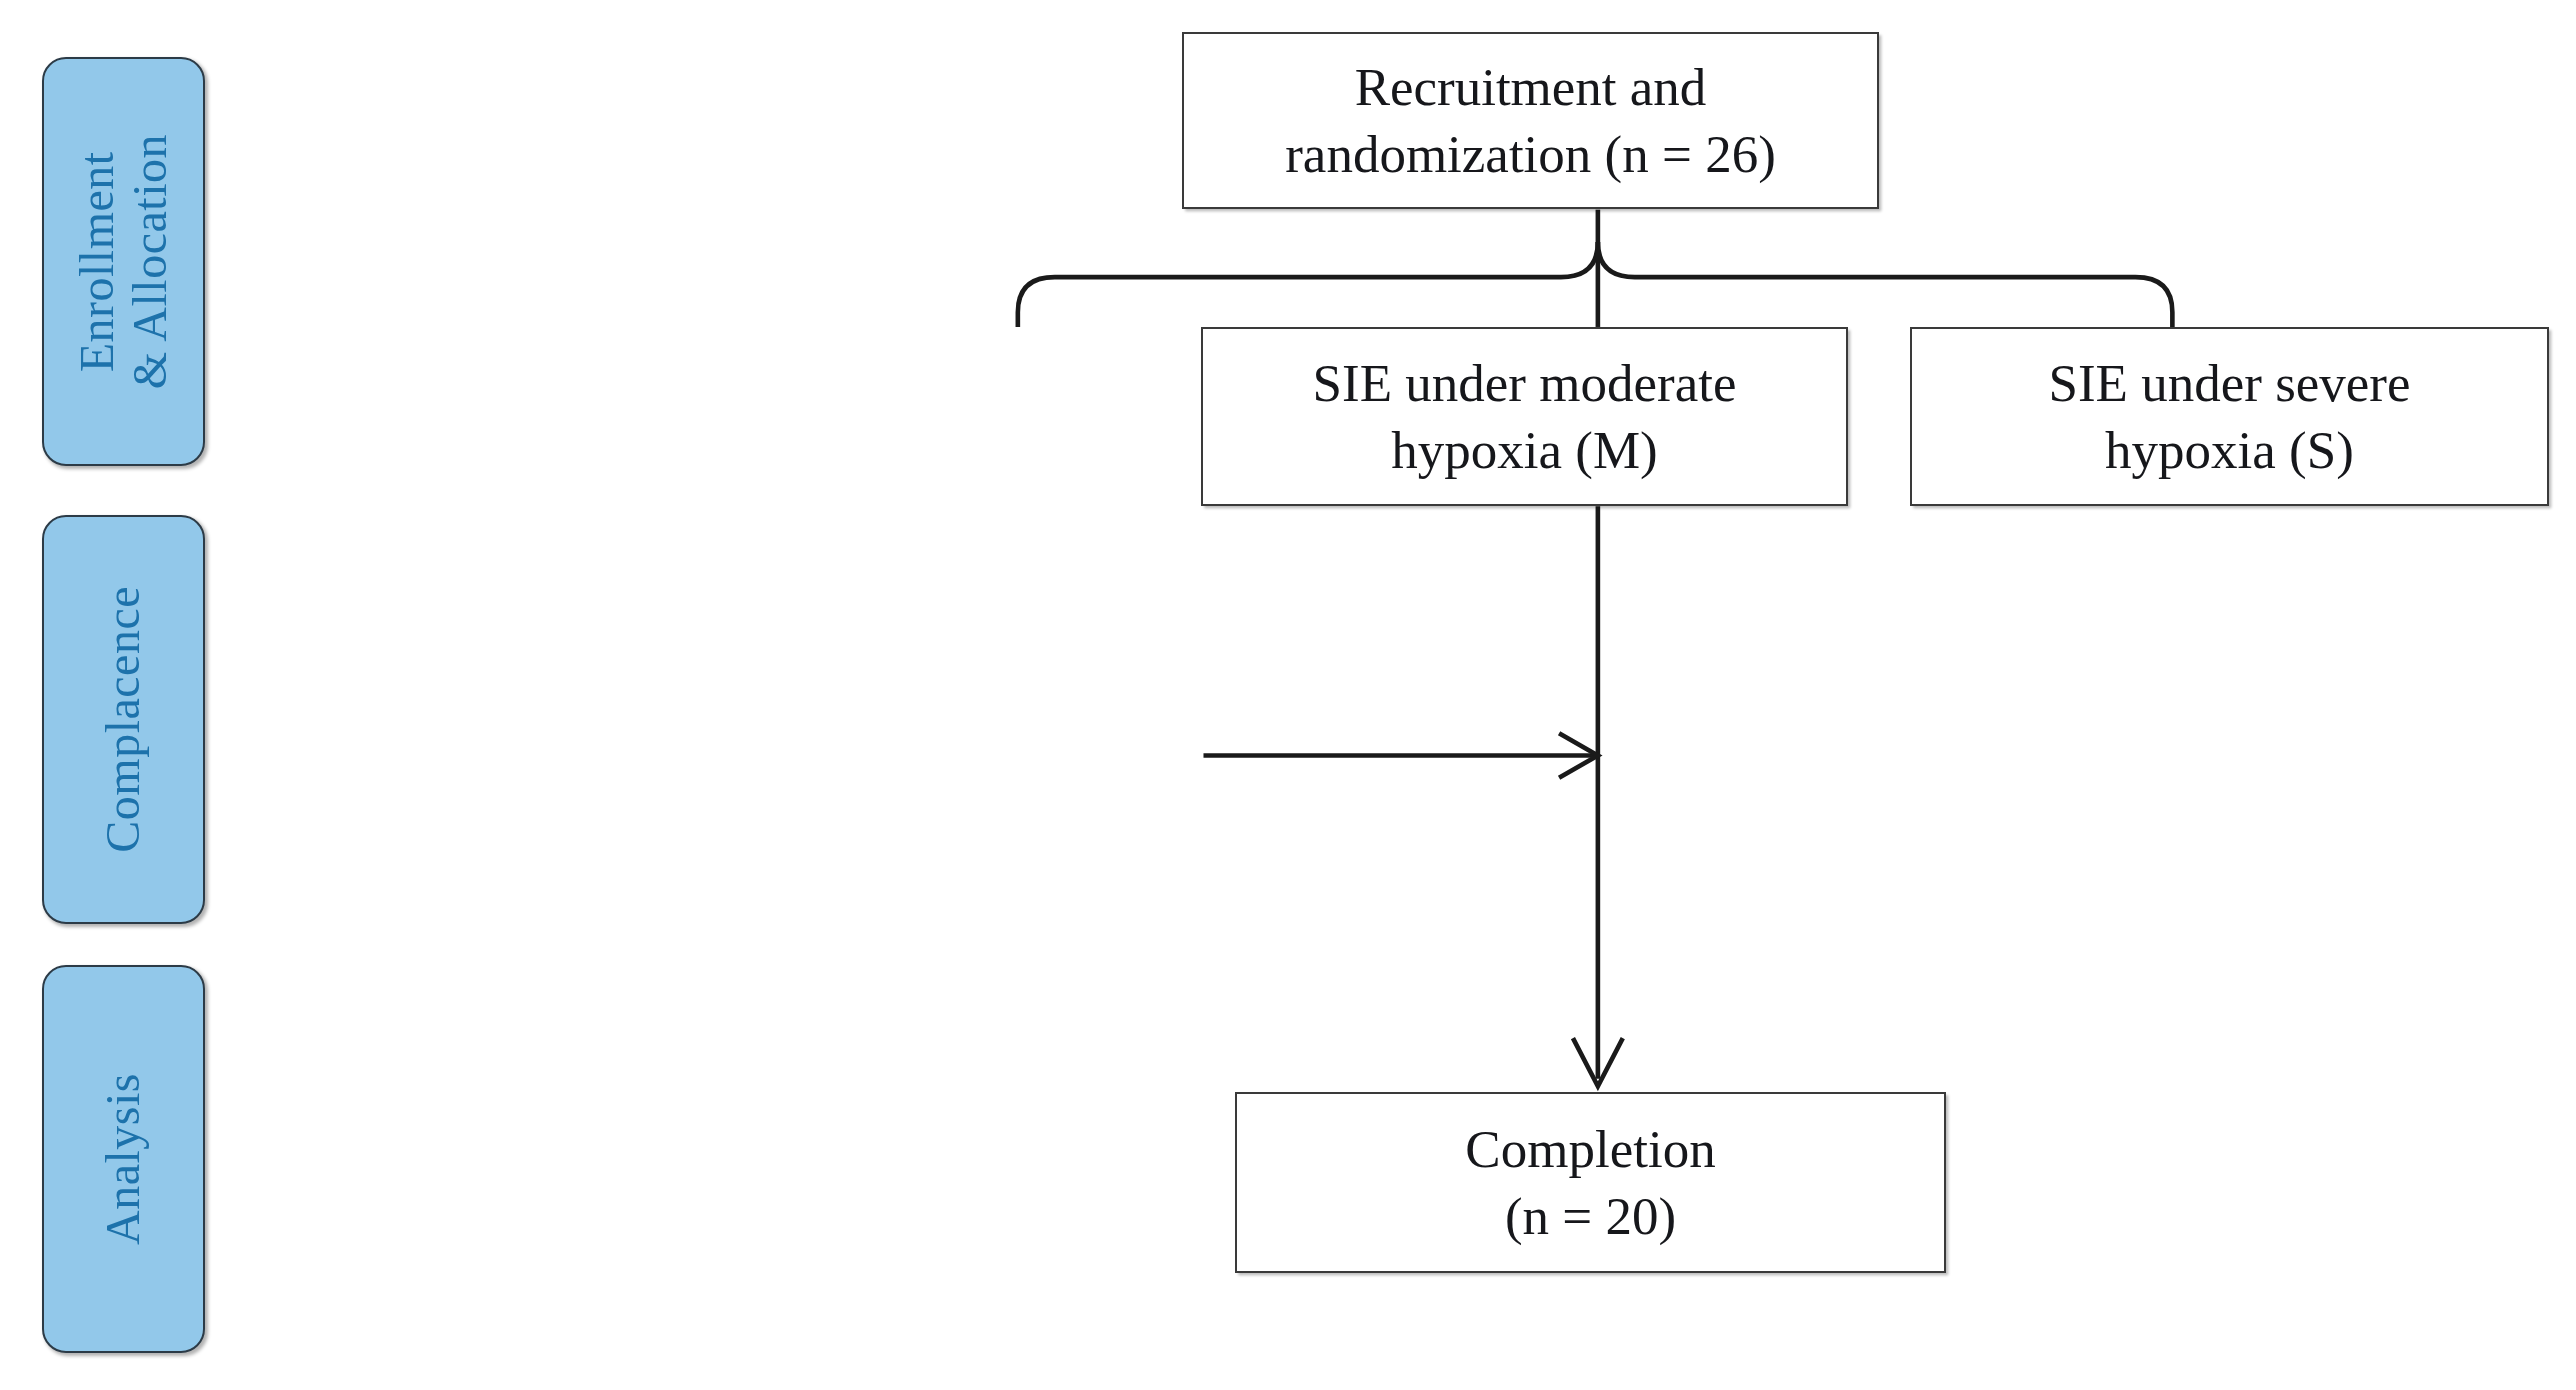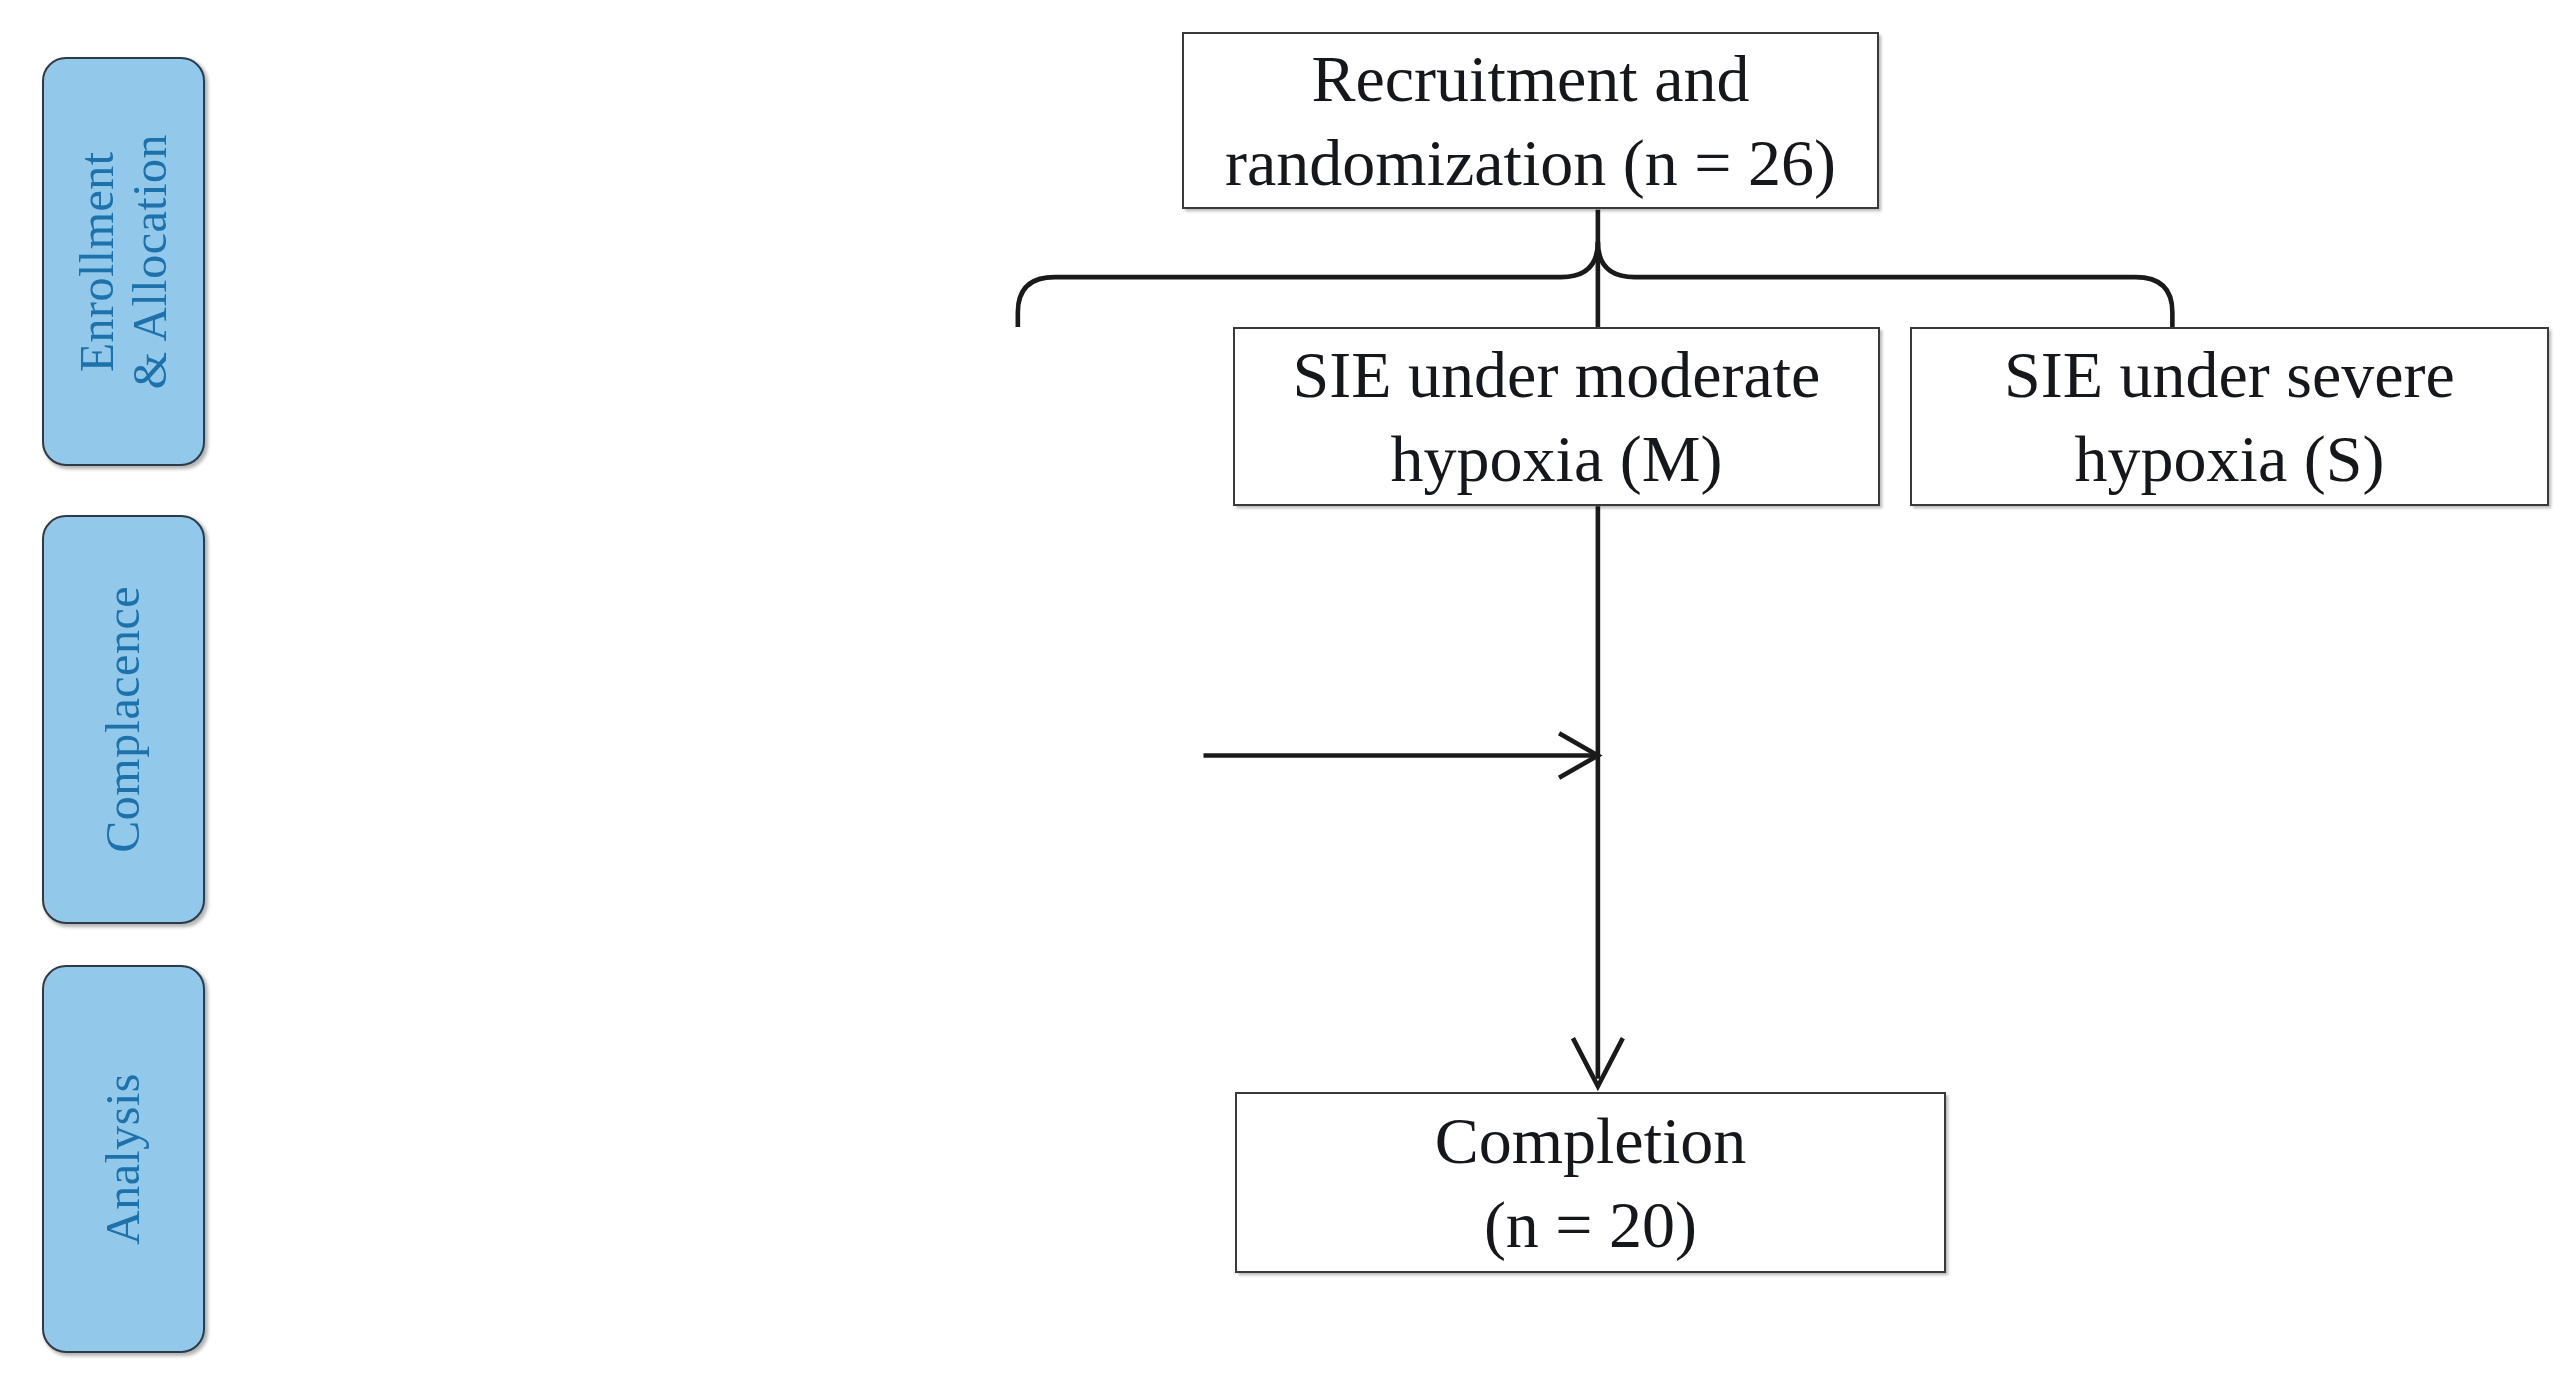--- a/index.html
+++ b/index.html
@@ -54,21 +54,21 @@
     box-sizing: border-box;
     background: #ffffff;
     border: 2.8px solid #3a3a3a;
     box-shadow: 2.8px 2.8px 2.8px rgba(0,0,0,0.28);
     display: flex;
     align-items: center;
     justify-content: center;
   }
   .flow-box .box-text {
     color: #16171b;
-    font-size: 66px;
+    font-size: 53px;
     line-height: 1.26;
     text-align: center;
     white-space: pre-line;
     padding: 0 13px;
   }
   .flow-box.left-align .box-text {
     text-align: center;
   }
 </style>
 </head>
@@ -108,21 +108,21 @@
   <div class="stage-pill" style="left:42px; top:965px; width:163px; height:388px;">
     <span class="stage-label">Analysis</span>
   </div>
 
   <div class="flow-box" style="left:1182px; top:32px; width:697px; height:177px;">
     <span class="box-text">Recruitment and
 randomization (n = 26)</span>
   </div>
 
 
-  <div class="flow-box" style="left:1201px; top:327px; width:647px; height:179px;margin-left:32px;">
+  <div class="flow-box" style="left:1201px; top:327px; width:647px; height:179px;">
     <span class="box-text">SIE under moderate
 hypoxia (M)</span>
   </div>
 
   <div class="flow-box" style="left:1910px; top:327px; width:639px; height:179px;">
     <span class="box-text">SIE under severe
 hypoxia (S)</span>
   </div>
 
 

